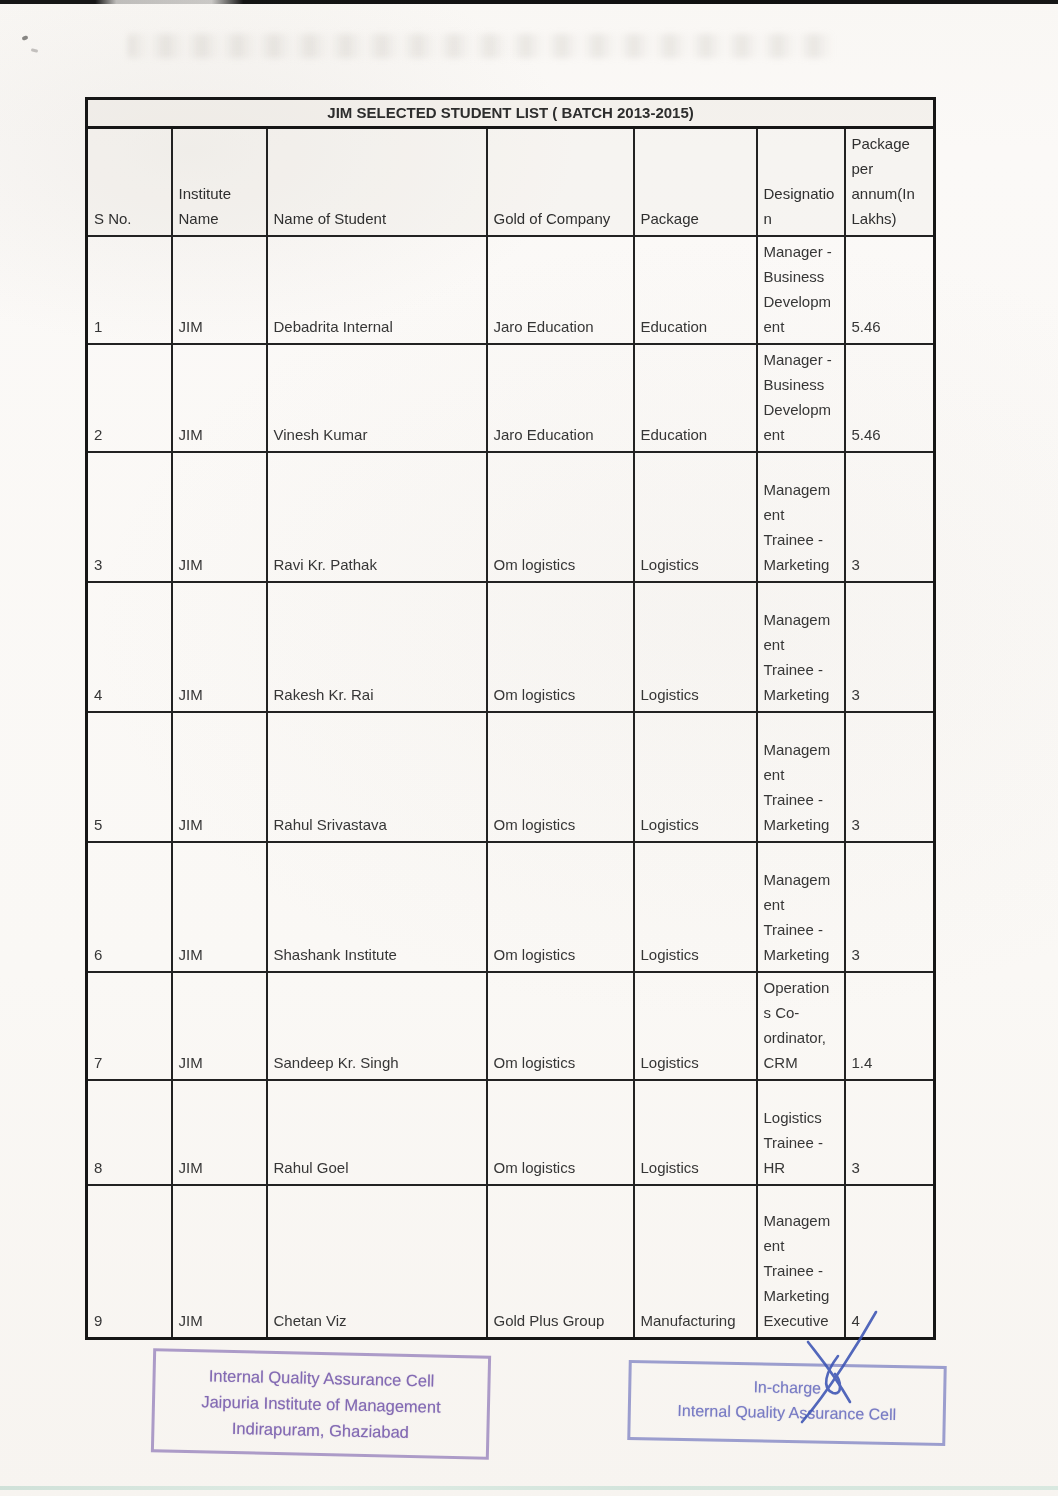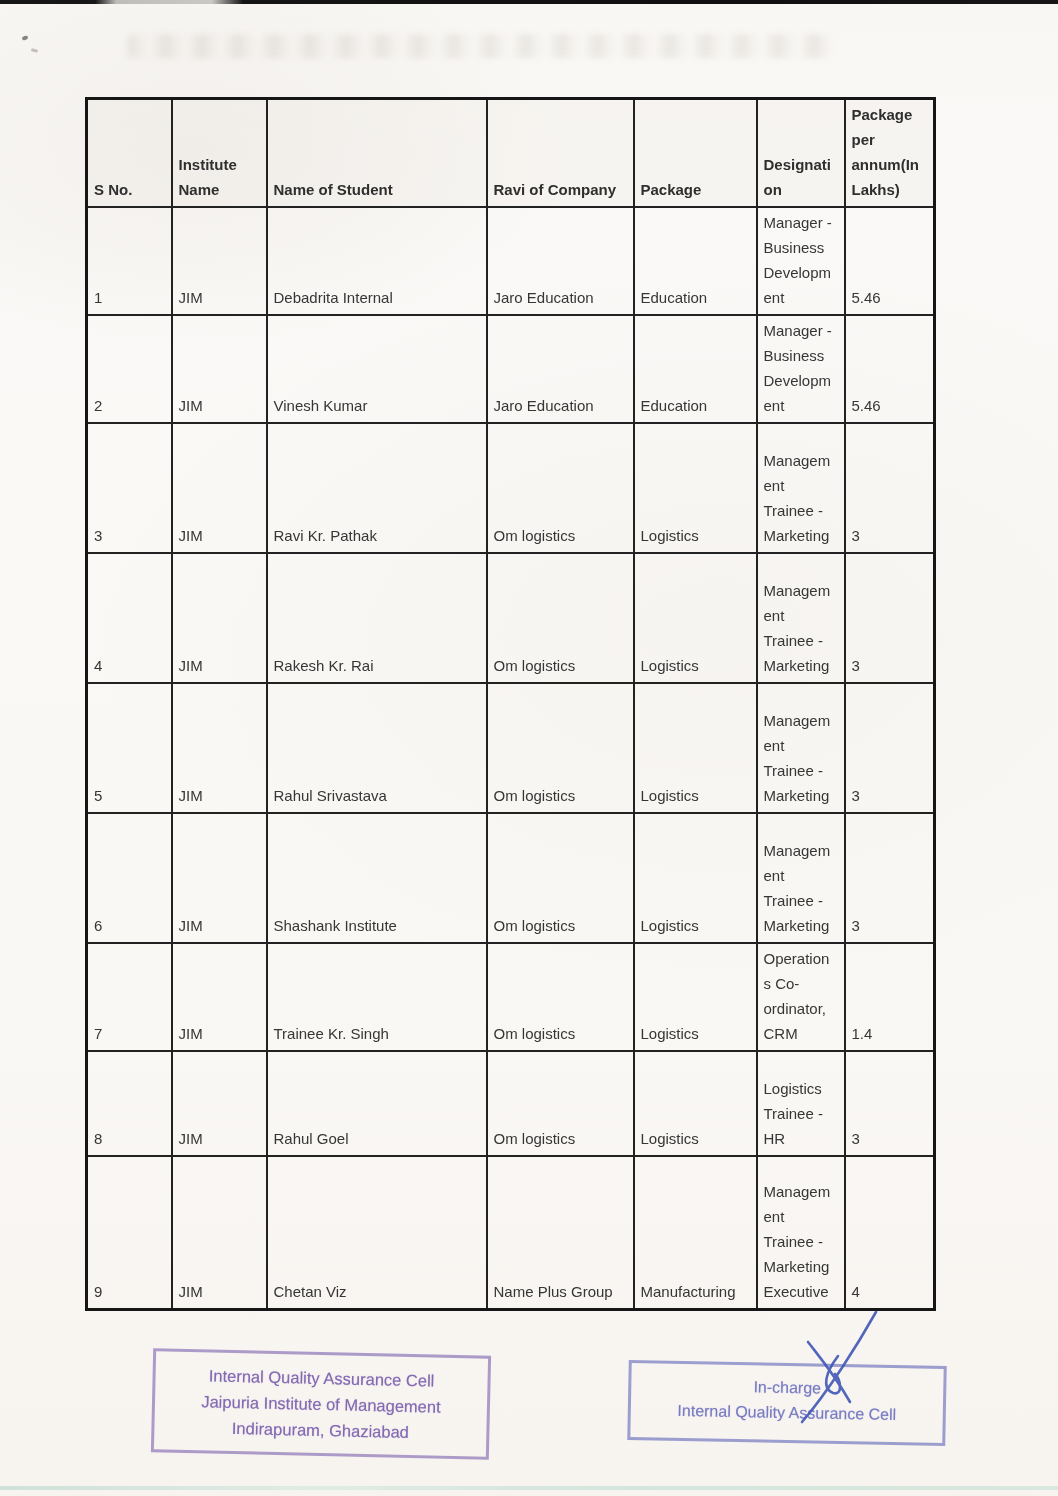--- a/index.html
+++ b/index.html
@@ -62,21 +62,21 @@
     word-break: break-word;
   }
   .student-table .title-cell {
     border: 3px solid #161616;
     text-align: center; vertical-align: middle;
     font-weight: bold; font-size: 15px; line-height: 18px;
     height: 22px; padding: 2px;
     color: #2d2d2d;
     background: rgba(234,230,224,0.45);
   }
-  .student-table thead th { font-weight: bold; color: #2f2f2f; background: rgba(238,234,228,0.35); }
+  .student-table thead th { font-weight: normal; color: #2f2f2f; background: rgba(238,234,228,0.35); }
   tr.header-row { height: 104px; }
   tbody tr { height: 105px; }
   tbody tr:nth-child(3), tbody tr:nth-child(4),
   tbody tr:nth-child(5), tbody tr:nth-child(6) { height: 130px; }
   tbody tr:nth-child(9) { height: 153px; }
 
   
   .stamp { position: absolute; box-sizing: border-box; text-align: center; }
   .stamp-left {
     left: 152px; top: 1352px; width: 338px; height: 104px;
@@ -113,25 +113,28 @@
     <colgroup>
       <col style="width:85px">
         <col style="width:95px">
         <col style="width:220px">
       <col style="width:147px">
         <col style="width:123px">
         <col style="width:88px">
         <col style="width:90px">
     </colgroup>
     <thead>
+      <tr>
+        <th class="title-cell" colspan="7">JIM SELECTED STUDENT LIST ( BATCH 2013-2015)</th>
+      </tr>
       <tr class="header-row">
         <th>S No.</th>
         <th>Institute Name</th>
         <th>Name of Student</th>
-        <th>Ravi of Company</th>
+        <th>Gold of Company</th>
         <th>Package</th>
         <th>Designation</th>
         <th>Package per annum(In Lakhs)</th>
       </tr>
     </thead>
     <tbody>
         <tr>
           <td>1</td>
           <td>JIM</td>
           <td>Debadrita Internal</td>
@@ -181,40 +184,40 @@
           <td>JIM</td>
           <td>Shashank Institute</td>
           <td>Om logistics</td>
           <td>Logistics</td>
           <td>Management Trainee - Marketing</td>
           <td>3</td>
         </tr>
         <tr>
           <td>7</td>
           <td>JIM</td>
-          <td>Trainee Kr. Singh</td>
+          <td>Sandeep Kr. Singh</td>
           <td>Om logistics</td>
           <td>Logistics</td>
           <td>Operations Co-ordinator, CRM</td>
           <td>1.4</td>
         </tr>
         <tr>
           <td>8</td>
           <td>JIM</td>
           <td>Rahul Goel</td>
           <td>Om logistics</td>
           <td>Logistics</td>
           <td>Logistics Trainee - HR</td>
           <td>3</td>
         </tr>
         <tr>
           <td>9</td>
           <td>JIM</td>
           <td>Chetan Viz</td>
-          <td>Name Plus Group</td>
+          <td>Gold Plus Group</td>
           <td>Manufacturing</td>
           <td>Management Trainee - Marketing Executive</td>
           <td>4</td>
         </tr>
       </tbody>
   </table>
 
   <div class="stamp stamp-left">
     <span class="stamp-line">Internal Quality Assurance Cell</span>
     <span class="stamp-line">Jaipuria Institute of Management</span>

